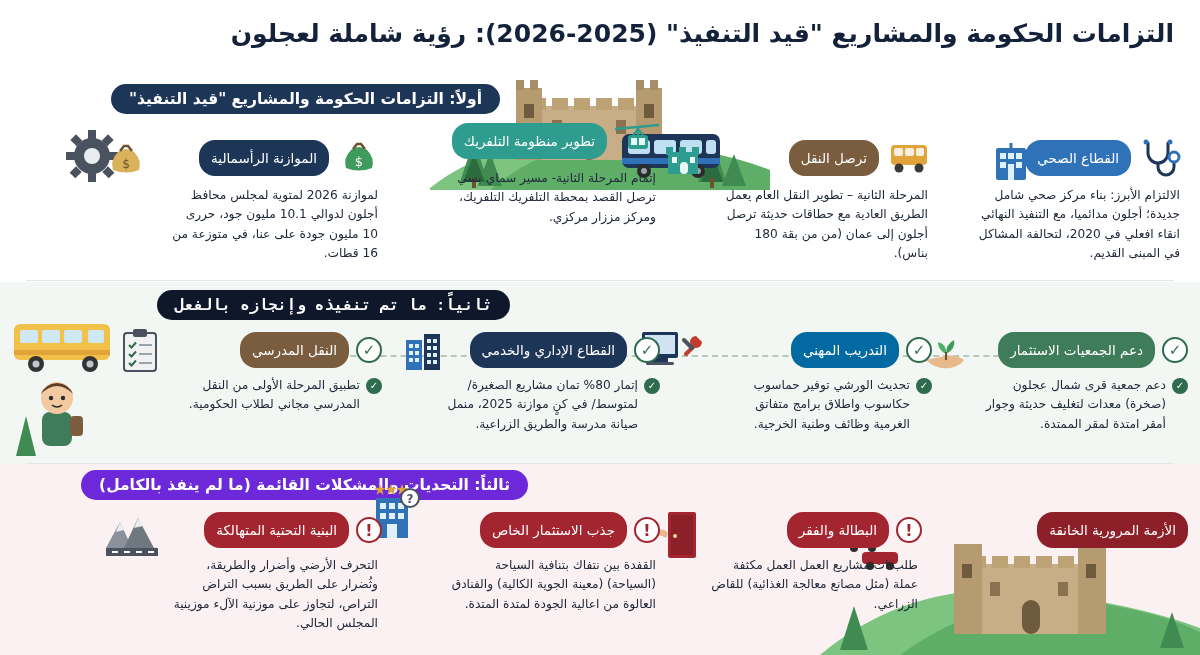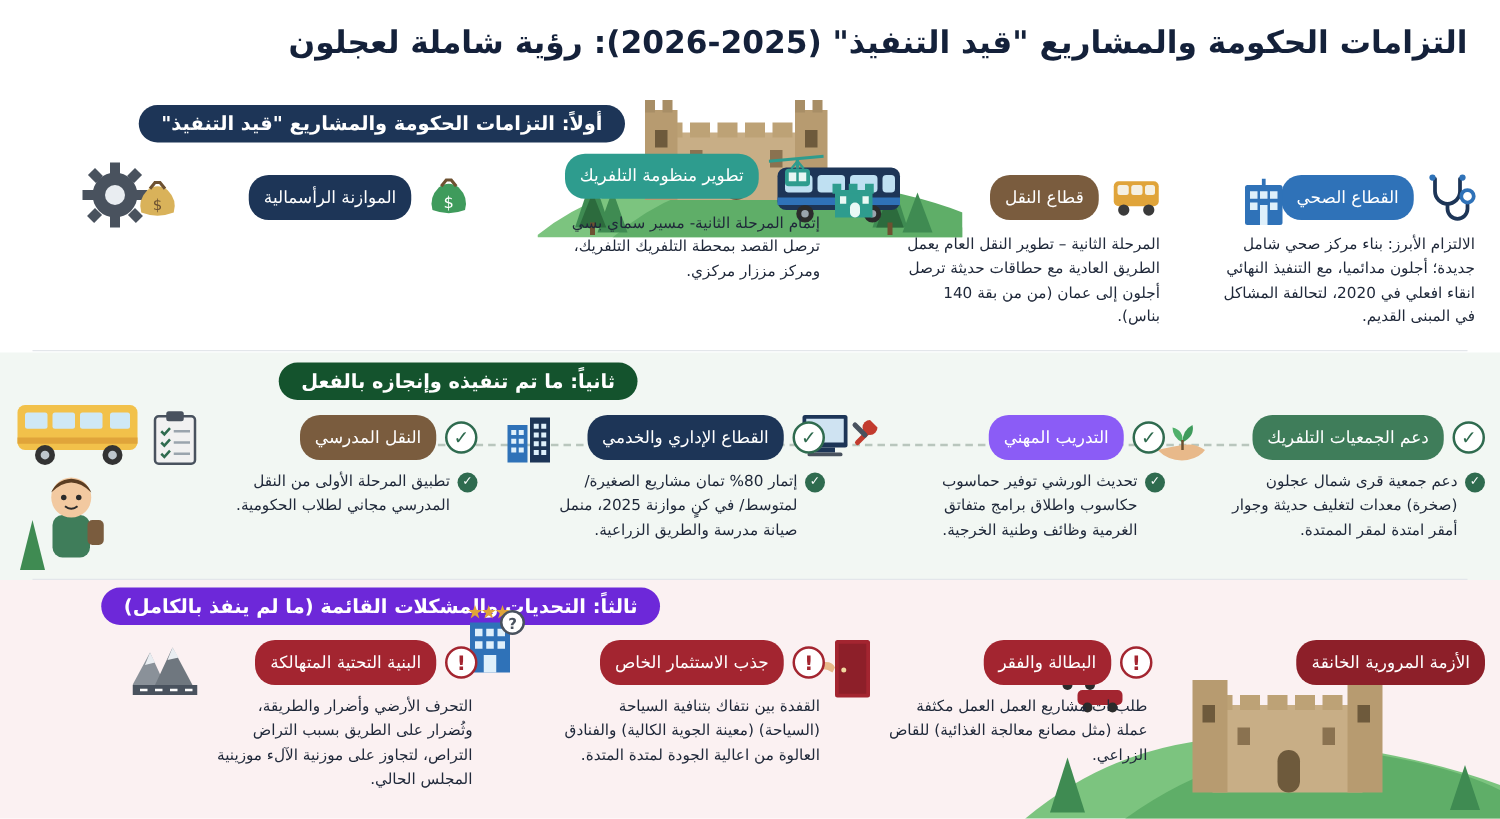--- a/index.html
+++ b/index.html
@@ -27,36 +27,36 @@
   .band-div { position:absolute; left:26px; right:26px; height:1px; background:#e3e6ea; }
 
   
   .sec-head {
     position: absolute; height: 30px; border-radius: 15px;
     color: #fff; font-size: 15.5px; font-weight: bold;
     display: flex; align-items: center; justify-content: center;
     padding: 0 18px; white-space: nowrap;
   }
   .sec1 { top: 84px;  right: 700px; background: #1d3557; }
-  .sec2 { top: 290px; right: 690px; background: #14532d; }
+  .sec2 { top: 290px; right: 690px; background: #0f172a; font-family: Liberation Mono, monospace; }
   .sec3 { top: 470px; right: 672px; background: #6d28d9; }
 
   
   .item { position: absolute; width: 214px; }
   .pill {
     height: 36px; border-radius: 16px; color: #fff;
     font-size: 13.5px; font-weight: normal;
     display: flex; align-items: center; justify-content: flex-start;
     padding: 0 12px; white-space: nowrap; direction: rtl;
   }
   .pill.teal   { background: #2e9c8e; }
   .pill.navy   { background: #1d3557; }
   .pill.blue   { background: #2f72b8; }
   .pill.brown  { background: #7a5c3e; }
-  .pill.green  { background: #8b5cf6; }
+  .pill.green  { background: #0369a1; }
   .pill.green2 { background: #3f7d5a; }
   .pill.red    { background: #a32530; }
   .pill.darkred{ background: #8d1f29; }
 
   .body {
     margin-top: 8px; font-size: 12.2px; line-height: 1.58;
     color: #20293a; text-align: right; direction: rtl;
     padding-right: 4px;
   }
   .body.withbullet { padding-right: 22px; position: relative; }
@@ -190,23 +190,23 @@
       <div class="icon-box">
         <svg width="40" height="32" viewBox="0 0 40 32">
           <rect x="2" y="3" width="36" height="20" rx="4" fill="#e0a43a"></rect>
           <rect x="5" y="6" width="9" height="8" rx="2" fill="#f5f0e2"></rect>
           <rect x="16" y="6" width="9" height="8" rx="2" fill="#f5f0e2"></rect>
           <rect x="27" y="6" width="8" height="8" rx="2" fill="#f5f0e2"></rect>
           <circle cx="10" cy="26" r="4.5" fill="#3a3a3a"></circle>
             <circle cx="30" cy="26" r="4.5" fill="#3a3a3a"></circle>
         </svg>
       </div>
-      <div class="pill brown">قطاع النقل</div>
-    </div>
-    <div class="body">المرحلة الثانية – تطوير النقل العام يعمل الطريق العادية مع حطاقات حديثة ترصل أجلون إلى عمان (من من بقة 140 بناس).</div>
+      <div class="pill brown">ترصل النقل</div>
+    </div>
+    <div class="body">المرحلة الثانية – تطوير النقل العام يعمل الطريق العادية مع حطاقات حديثة ترصل أجلون إلى عمان (من من بقة 180 بناس).</div>
   </div>
 
   <div class="item" style="top:121px; right:540px;">
     <div class="row-head">
       <div class="icon-box">
         <svg width="44" height="36" viewBox="0 0 44 36">
           <line x1="0" y1="6" x2="44" y2="2" stroke="#2e9c8e" stroke-width="2.5"></line>
           <rect x="13" y="12" width="20" height="14" rx="3" fill="#2e9c8e"></rect>
           <rect x="16" y="15" width="6" height="7" fill="#e7f7f4"></rect>
           <rect x="24" y="15" width="6" height="7" fill="#e7f7f4"></rect>
@@ -233,20 +233,21 @@
     <div class="row-head">
       <div class="icon-box">
         <svg width="36" height="36" viewBox="0 0 36 36">
           <path d="M10 10 q8 -6 16 0 q8 8 5 18 q-13 5 -26 0 q-3 -10 5 -18z" fill="#3f9b5c"></path>
           <path d="M12 9 l4 -5 h4 l4 5" fill="none" stroke="#6d5131" stroke-width="2.5"></path>
           <text x="18" y="26" font-size="13" fill="#fff" text-anchor="middle" font-family="DejaVu Sans">$</text>
         </svg>
       </div>
       <div class="pill navy">الموازنة الرأسمالية</div>
     </div>
+    <div class="body">لموازنة 2026 لمتوية لمجلس محافظ أجلون لدوالي 10.1 مليون جود، حررى 10 مليون جودة على عنا، في متوزعة من 16 قطات.</div>
   </div>
 
   <svg class="scene" style="top:128px; right:1046px;" width="92" height="60" viewBox="0 0 92 60">
     <g transform="translate(2,2)">
       <circle cx="28" cy="26" r="18" fill="#49525e"></circle>
       <circle cx="28" cy="26" r="8" fill="#e9edf1"></circle>
       <g fill="#49525e">
         <rect x="24" y="0" width="8" height="10"></rect>
           <rect x="24" y="42" width="8" height="10"></rect>
         <rect x="2" y="22" width="10" height="8"></rect>
@@ -264,21 +265,21 @@
 
   <div class="band-div" style="top:280px;"></div>
 
   <div class="sec-head sec2">ثانياً: ما تم تنفيذه وإنجازه بالفعل</div>
 
   <div class="dash" style="top:355px; right:60px; width:860px;"></div>
 
   <div class="item" style="top:332px; right:12px;">
     <div class="row-head">
       <div class="chk-big">✓</div>
-      <div class="pill green2">دعم الجمعيات التلفريك</div>
+      <div class="pill green2">دعم الجمعيات الاستثمار</div>
     </div>
     <div class="body withbullet">
       <span class="chk">✓</span>
       <span>دعم جمعية قرى شمال عجلون (صخرة) معدات لتغليف حديثة وجوار أمقر امتدة لمقر الممتدة.</span>
     </div>
   </div>
   <svg class="scene" style="top:334px; right:232px;" width="46" height="40" viewBox="0 0 46 40">
     <path d="M4 26 q10 10 24 8 q10 -2 14 -8 q-8 -6 -18 -4 q-12 2 -20 4z" fill="#e8b98a"></path>
     <path d="M24 20 q0 -10 8 -14 q2 9 -8 14z" fill="#3f9b5c"></path>
     <path d="M24 20 q-8 -4 -8 -12 q9 2 8 12z" fill="#4fb06a"></path>

